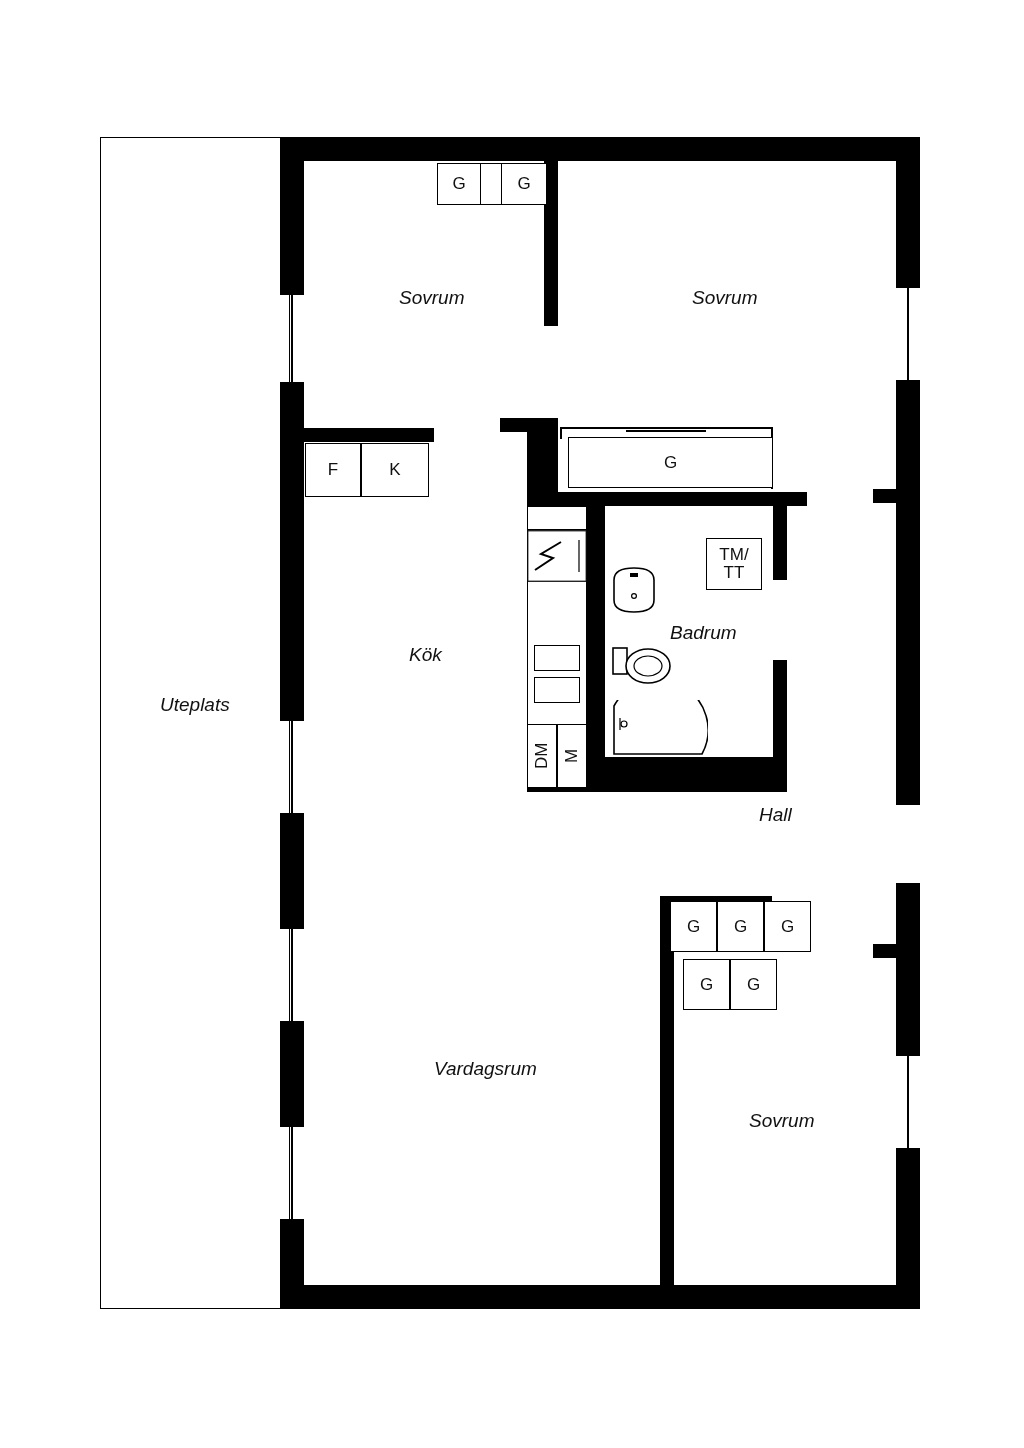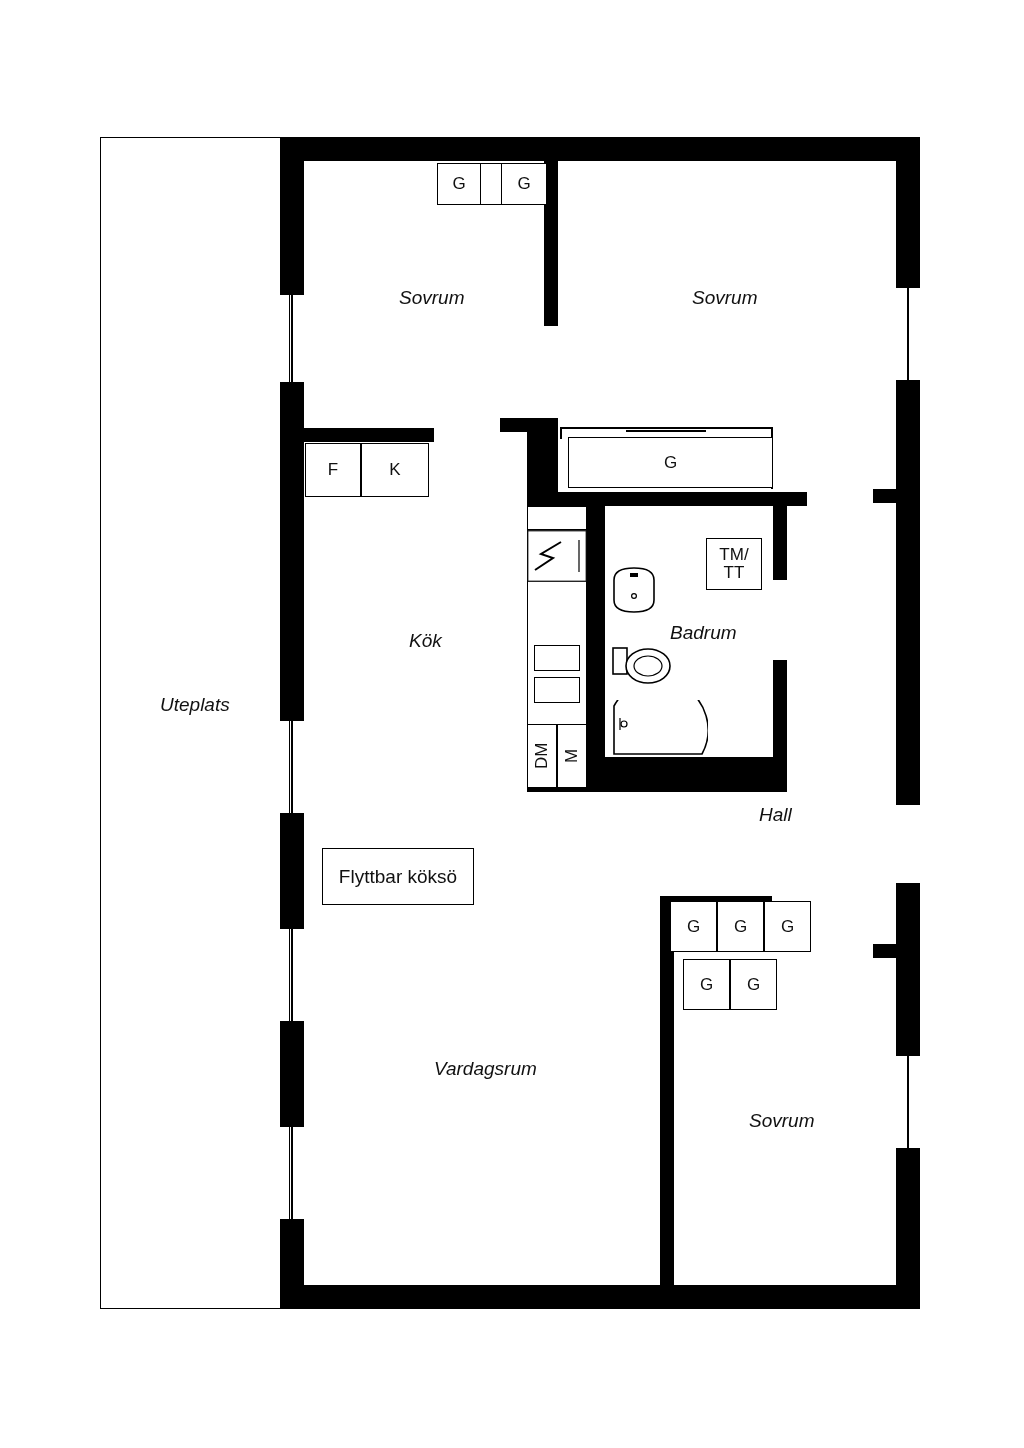--- a/index.html
+++ b/index.html
@@ -189,24 +189,23 @@
 
   <div class="box vert" style="left:527px; top:724px; width:30px; height:64px;">DM</div>
   <div class="box vert" style="left:557px; top:724px; width:30px; height:64px;">M</div>
 
   <div class="box" style="left:670px; top:901px; width:47px; height:51px;">G</div>
   <div class="box" style="left:717px; top:901px; width:47px; height:51px;">G</div>
   <div class="box" style="left:764px; top:901px; width:47px; height:51px;">G</div>
   <div class="box" style="left:683px; top:959px; width:47px; height:51px;">G</div>
   <div class="box" style="left:730px; top:959px; width:47px; height:51px;">G</div>
 
-  <div class="movable" style="left:322px; top:848px; width:152px; height:57px;">Flyttbar köksö</div>
 
   <div class="label" style="left:160px; top:694px;">Uteplats</div>
   <div class="label" style="left:399px; top:287px;">Sovrum</div>
   <div class="label" style="left:692px; top:287px;">Sovrum</div>
-  <div class="label" style="left:409px; top:630px;">Kök</div>
+  <div class="label" style="left:409px; top:644px;">Kök</div>
   <div class="label" style="left:670px; top:622px;">Badrum</div>
   <div class="label" style="left:759px; top:804px;">Hall</div>
   <div class="label" style="left:434px; top:1058px;">Vardagsrum</div>
   <div class="label" style="left:749px; top:1110px;">Sovrum</div>
 
 </div>
 
 </body></html>

